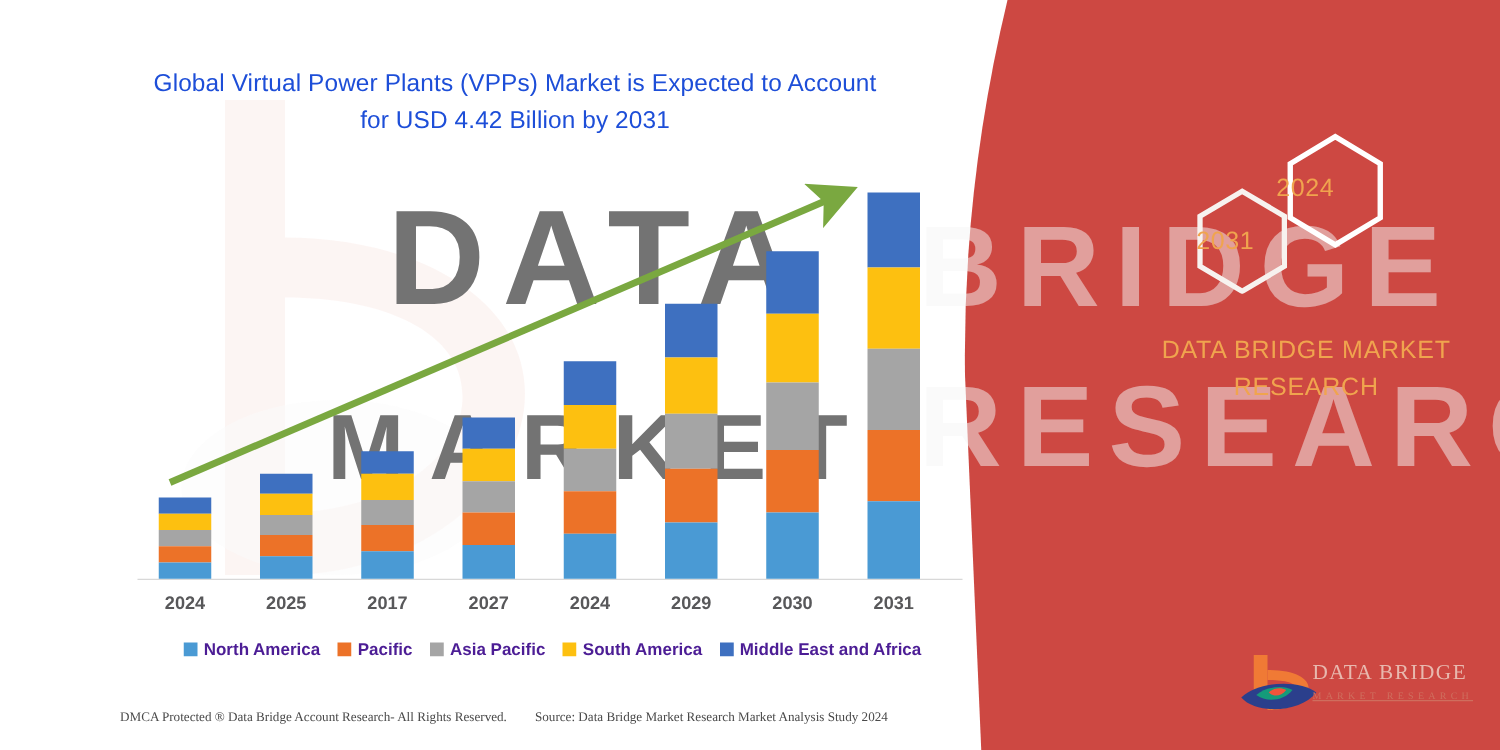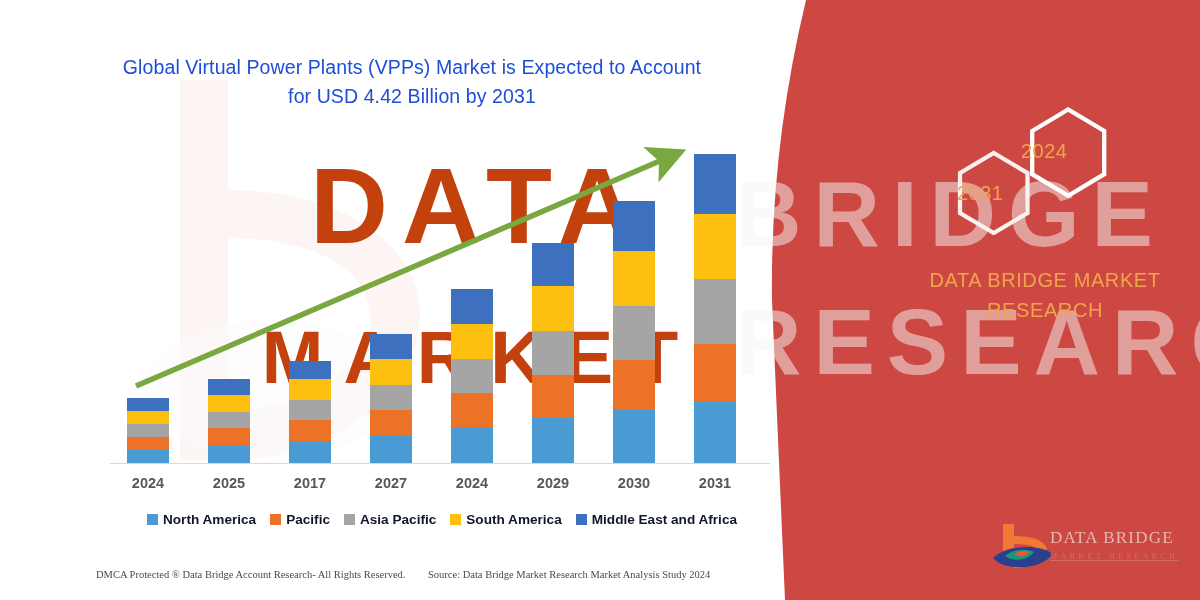--- a/index.html
+++ b/index.html
@@ -20,21 +20,21 @@
 
   
   .wm-letters {
     position: absolute;
     left: 150px; top: 130px;
     width: 660px; height: 300px;
     font-family: "Liberation Sans", sans-serif;
     font-size: 108px;
     font-weight: 700;
     letter-spacing: 14px;
-    color: #c2410c;
+    color: #737373;
     line-height: 152px;
     text-align: center;
     user-select: none;
     pointer-events: none;
   }
   .wm-letters .l2 { letter-spacing: 20px; font-size: 74px; }
   .wm-b {
     position: absolute;
     left: 120px; top: 60px;
     width: 330px; height: 420px;
@@ -101,21 +101,21 @@
     display: flex;
     align-items: center;
     justify-content: center;
     gap: 14px;
   }
   .legend-item { display: flex; align-items: center; gap: 5px; }
   .legend-swatch { width: 11px; height: 11px; display: inline-block; }
   .legend-label {
     font-size: 13.6px;
     font-weight: 700;
-    color: #0f172a;
+    color: #4c1d95;
     white-space: nowrap;
   }
 
   
   .footer-left {
     position: absolute;
     left: 96px; top: 569px;
     font-family: "Liberation Serif", serif;
     font-size: 10.5px;
     color: #4a4a4a;

